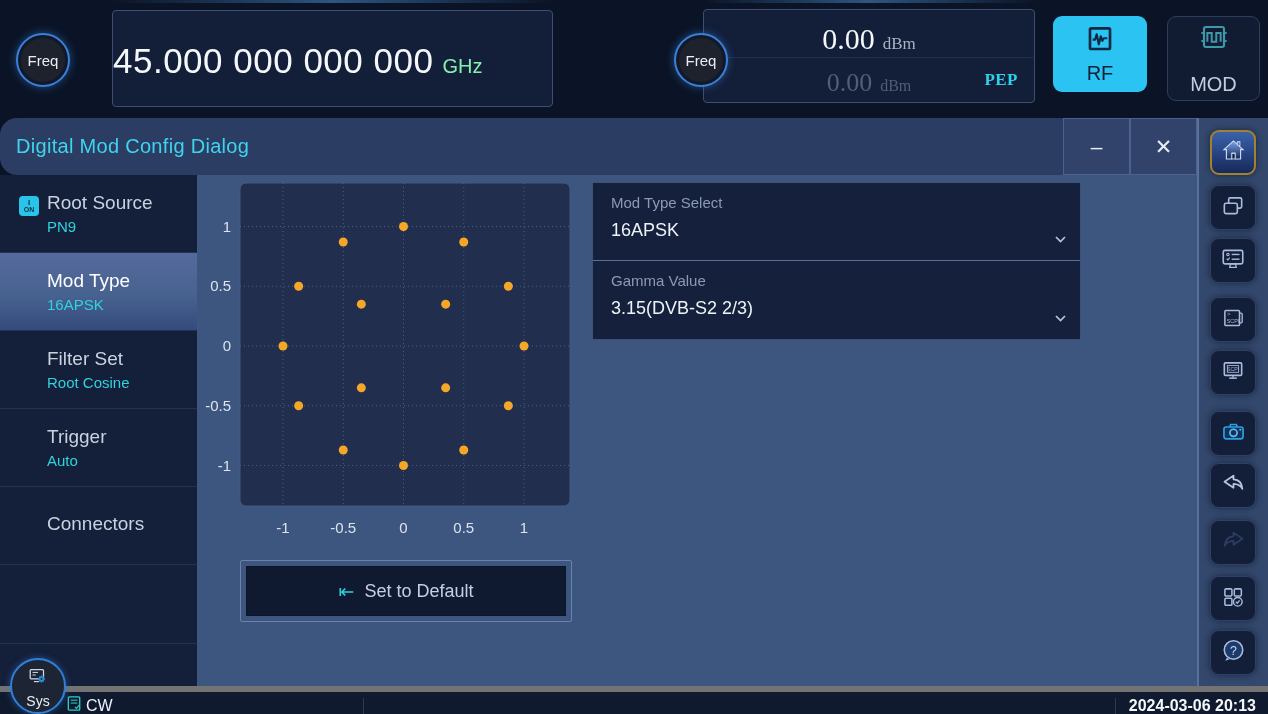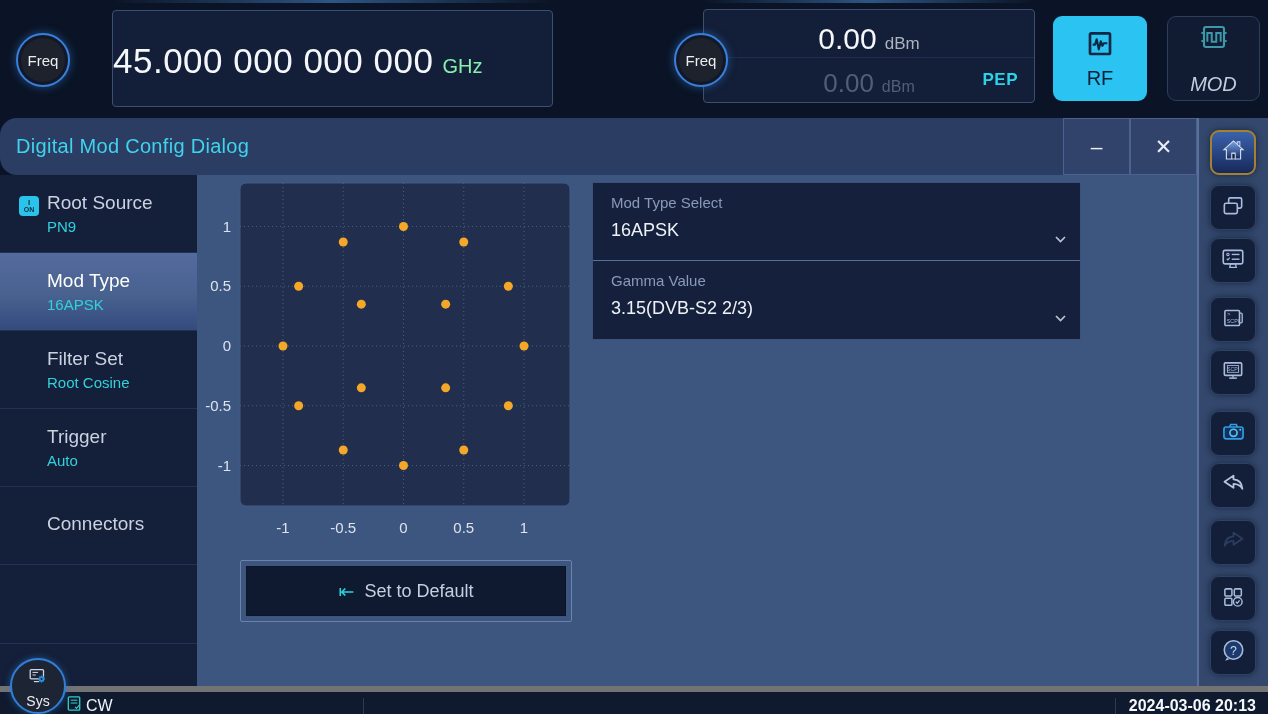--- a/index.html
+++ b/index.html
@@ -18,33 +18,33 @@
   .value-box{position:absolute;background:#131e38;border:1px solid #3c4e72;border-radius:4px;}
   .freq-box{left:112px;top:10px;width:441px;height:97px;
     display:flex;align-items:baseline;justify-content:flex-start;gap:9px;padding-top:30px;}
   .freq-value{font-size:35px;color:#f4f7fb;letter-spacing:.5px;}
   .freq-unit{font-size:20px;color:#86efac;}
   .box-glow{position:absolute;top:0;height:3px;border-radius:2px;z-index:2;
     background:linear-gradient(90deg,rgba(64,120,180,0),rgba(72,140,205,.55),rgba(64,120,180,0));}
   .glow-freq{left:112px;width:441px;}
   .glow-ampl{left:703px;width:332px;}
   .ampl-box{left:703px;top:9px;width:332px;height:94px;display:flex;flex-direction:column;}
-  .ampl-row{flex:1;display:flex;align-items:baseline;justify-content:center;gap:8px;position:relative;}
+  .ampl-row{flex:1;display:flex;align-items:baseline;justify-content:center;gap:8px;position:relative;font-family:Liberation Serif, serif;}
   .ampl-row1{padding-top:12px;border-bottom:1px solid #1f2e4c;}
   .ampl-value{font-size:30px;color:#f4f7fb;}
   .ampl-unit{font-size:17px;color:#a9b3c2;}
   .ampl-row2{padding-top:10px;}
   .pep-value{font-size:26px;color:#505e79;}
   .pep-unit{font-size:16px;color:#505e79;}
   .pep-label{position:absolute;right:16px;top:12px;font-size:17px;font-weight:bold;color:#2bd2ea;letter-spacing:.5px;}
-  .rf-button{position:absolute;left:1053px;top:16px;width:94px;height:85px;border-radius:9px;
+  .rf-button{position:absolute;left:1053px;top:16px;width:94px;height:76px;border-radius:9px;
     background:#2bc3f1;display:flex;flex-direction:column;align-items:center;justify-content:center;gap:3px;cursor:pointer;}
   .rf-label{font-size:20px;color:#0e2038;}
   .mod-button{position:absolute;left:1167px;top:16px;width:93px;height:85px;border-radius:9px;
-    background:#111c33;border:1px solid #2c3d5e;display:flex;flex-direction:column;align-items:center;justify-content:center;gap:16px;cursor:pointer;font-style:italic;}
+    background:#111c33;border:1px solid #2c3d5e;display:flex;flex-direction:column;align-items:center;justify-content:center;gap:16px;cursor:pointer;}
   .mod-label{font-size:20px;color:#c4cddd;}
   
   .dialog{position:absolute;left:0;top:118px;width:1197px;height:568px;}
   .titlebar{position:relative;height:57px;background:#2b3d62;border-radius:17px;}
   .dialog-title{position:absolute;left:16px;top:0;line-height:57px;font-size:20px;color:#40d3ee;letter-spacing:.3px;}
   .win-btn{position:absolute;top:0;width:67px;height:57px;background:#31436b;border:1px solid #4d6190;
     display:flex;align-items:center;justify-content:center;font-size:21px;color:#e8eef6;cursor:pointer;}
   .win-min{left:1063px;}
   .win-close{left:1130px;}
   .dialog-body{position:absolute;left:0;top:57px;right:0;bottom:0;background:#3d5680;}

